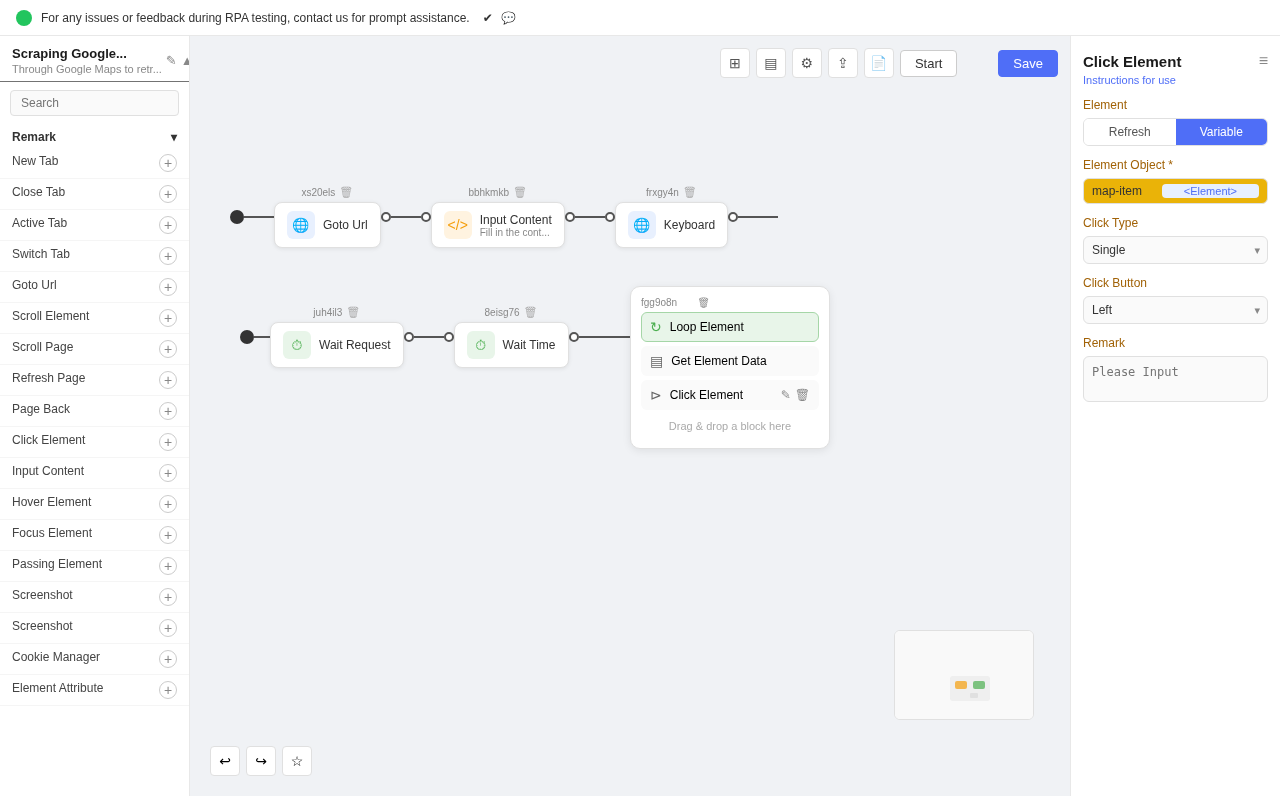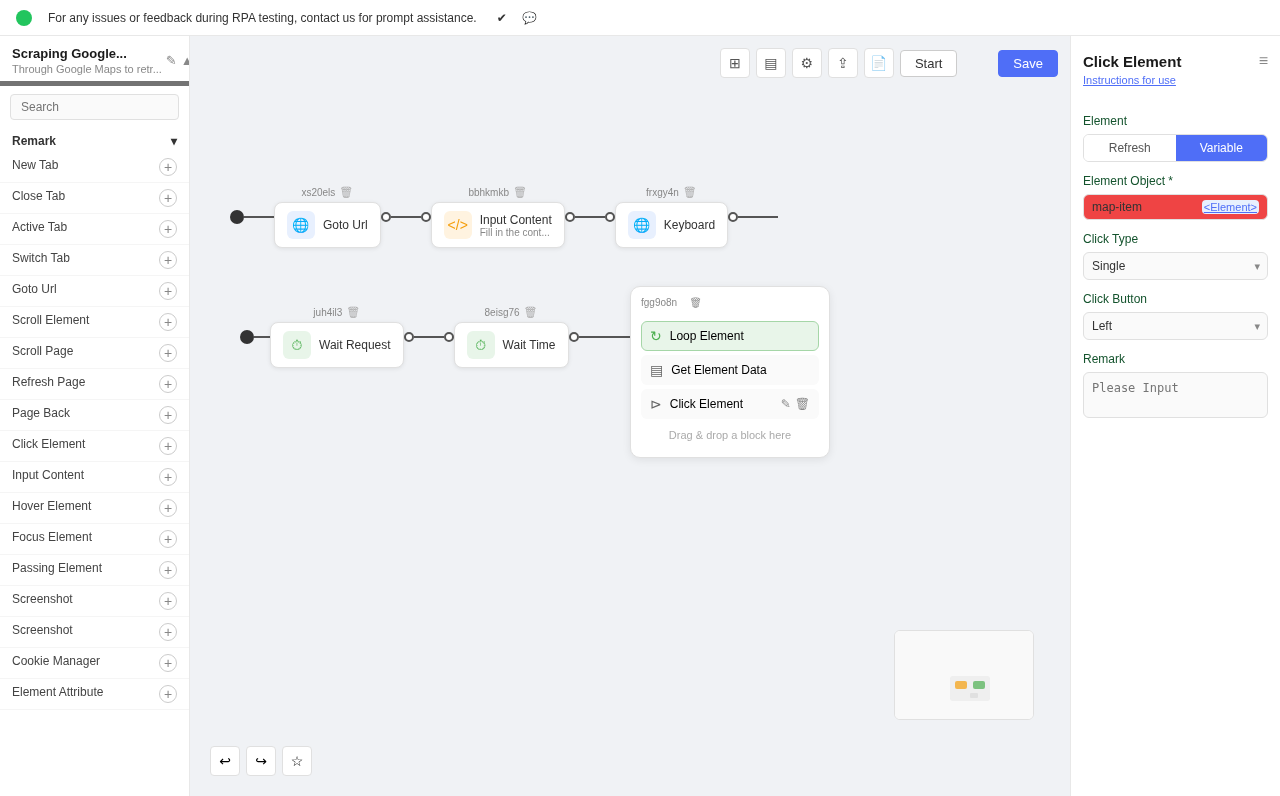--- a/index.html
+++ b/index.html
@@ -4,21 +4,21 @@
   <style>
     * { box-sizing: border-box; margin: 0; padding: 0; }
     body { font-family: -apple-system, BlinkMacSystemFont, 'Segoe UI', sans-serif; font-size: 13px; background: #f0f0f0; overflow: hidden; }
 
     .top-banner {
       background: #fff;
       border-bottom: 1px solid #e8e8e8;
       padding: 6px 16px;
       display: flex;
       align-items: center;
-      gap: 16px;
+      gap: 9px;
       height: 36px;
       font-size: 12px;
       color: #333;
     }
     .top-banner .green-dot {
       width: 16px; height: 16px;
       background: #22c55e;
       border-radius: 50%;
       flex-shrink: 0;
     }
@@ -33,21 +33,21 @@
       width: 190px;
       background: #fff;
       border-right: 1px solid #e8e8e8;
       display: flex;
       flex-direction: column;
       flex-shrink: 0;
       overflow-y: auto;
     }
     .sidebar-header {
       padding: 10px 12px 6px;
-      border-bottom: 5px solid #737373;
+      border-bottom: 1px solid #737373;
     }
     .sidebar-title {
       font-weight: 600;
       font-size: 13px;
       color: #1a1a1a;
       white-space: nowrap;
       overflow: hidden;
       text-overflow: ellipsis;
       max-width: 130px;
     }
@@ -204,23 +204,23 @@
       background: #fff;
       border: 1px solid #e0e0e0;
       border-radius: 10px;
       padding: 10px;
       box-shadow: 0 2px 8px rgba(0,0,0,0.08);
       min-width: 200px;
     }
     .loop-group-id {
       font-size: 10px;
       color: #888;
-      margin-bottom: 13px;
-      display: flex;
-      gap: 12px;
+      margin-bottom: 4px;
+      display: flex;
+      gap: 20px;
     }
     .loop-item {
       display: flex;
       align-items: center;
       gap: 8px;
       padding: 6px 8px;
       border-radius: 6px;
       margin-bottom: 4px;
       font-size: 12px;
     }
@@ -293,30 +293,29 @@
       margin-bottom: 4px;
     }
     .panel-title {
       font-size: 15px;
       font-weight: 600;
       color: #1a1a1a;
     }
     .panel-link {
       font-size: 11px;
       color: #4f6ef7;
-      margin-bottom: 28px;
+      margin-bottom: 12px;
       cursor: pointer;
-      text-decoration: underline;
     }
     .panel-section {
       margin-bottom: 12px;
     }
     .panel-label {
       font-size: 12px;
-      color: #14532d;
+      color: #a16207;
       margin-bottom: 6px;
       font-weight: 500;
     }
     .toggle-group {
       display: flex;
       border: 1px solid #e0e0e0;
       border-radius: 6px;
       overflow: hidden;
     }
     .toggle-btn {
@@ -332,32 +331,31 @@
       background: #4f6ef7;
       color: #fff;
       font-weight: 500;
     }
     .panel-input-row {
       display: flex;
       align-items: center;
       border: 1px solid #e0e0e0;
       border-radius: 6px;
       padding: 5px 8px;
-      background: #ef4444;
+      background: #eab308;
       font-size: 12px;
       color: #333;
     }
     .panel-input-tag {
       background: #e8f0fe;
       color: #4f6ef7;
       border-radius: 4px;
-      padding: 1px 2px;
+      padding: 1px 22px;
       font-size: 11px;
       margin-left: auto;
-      text-decoration: underline;
     }
     .panel-select {
       width: 100%;
       padding: 6px 8px;
       border: 1px solid #e0e0e0;
       border-radius: 6px;
       font-size: 12px;
       outline: none;
       background: #fafafa;
       color: #333;

